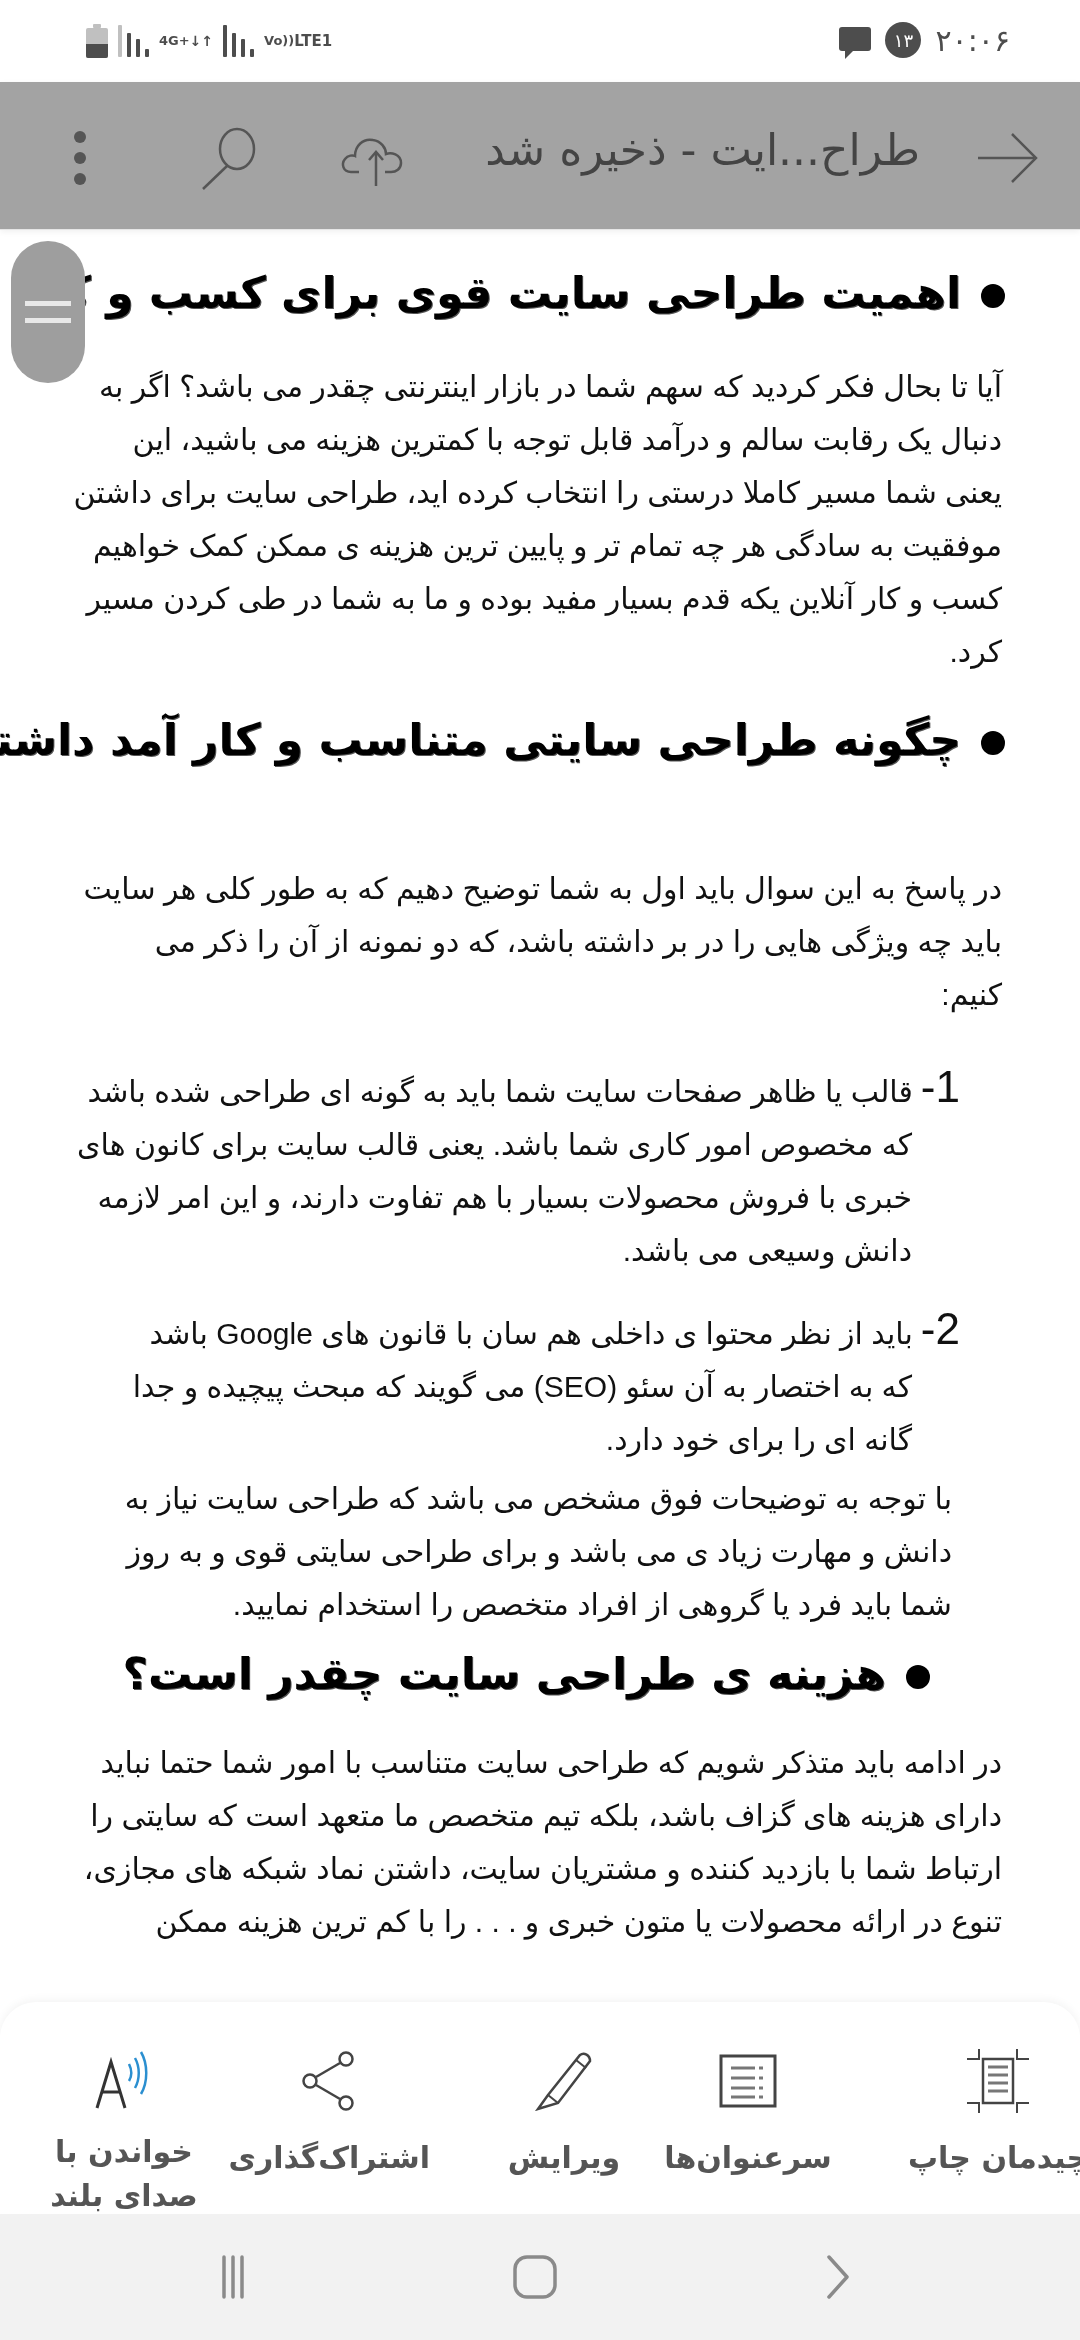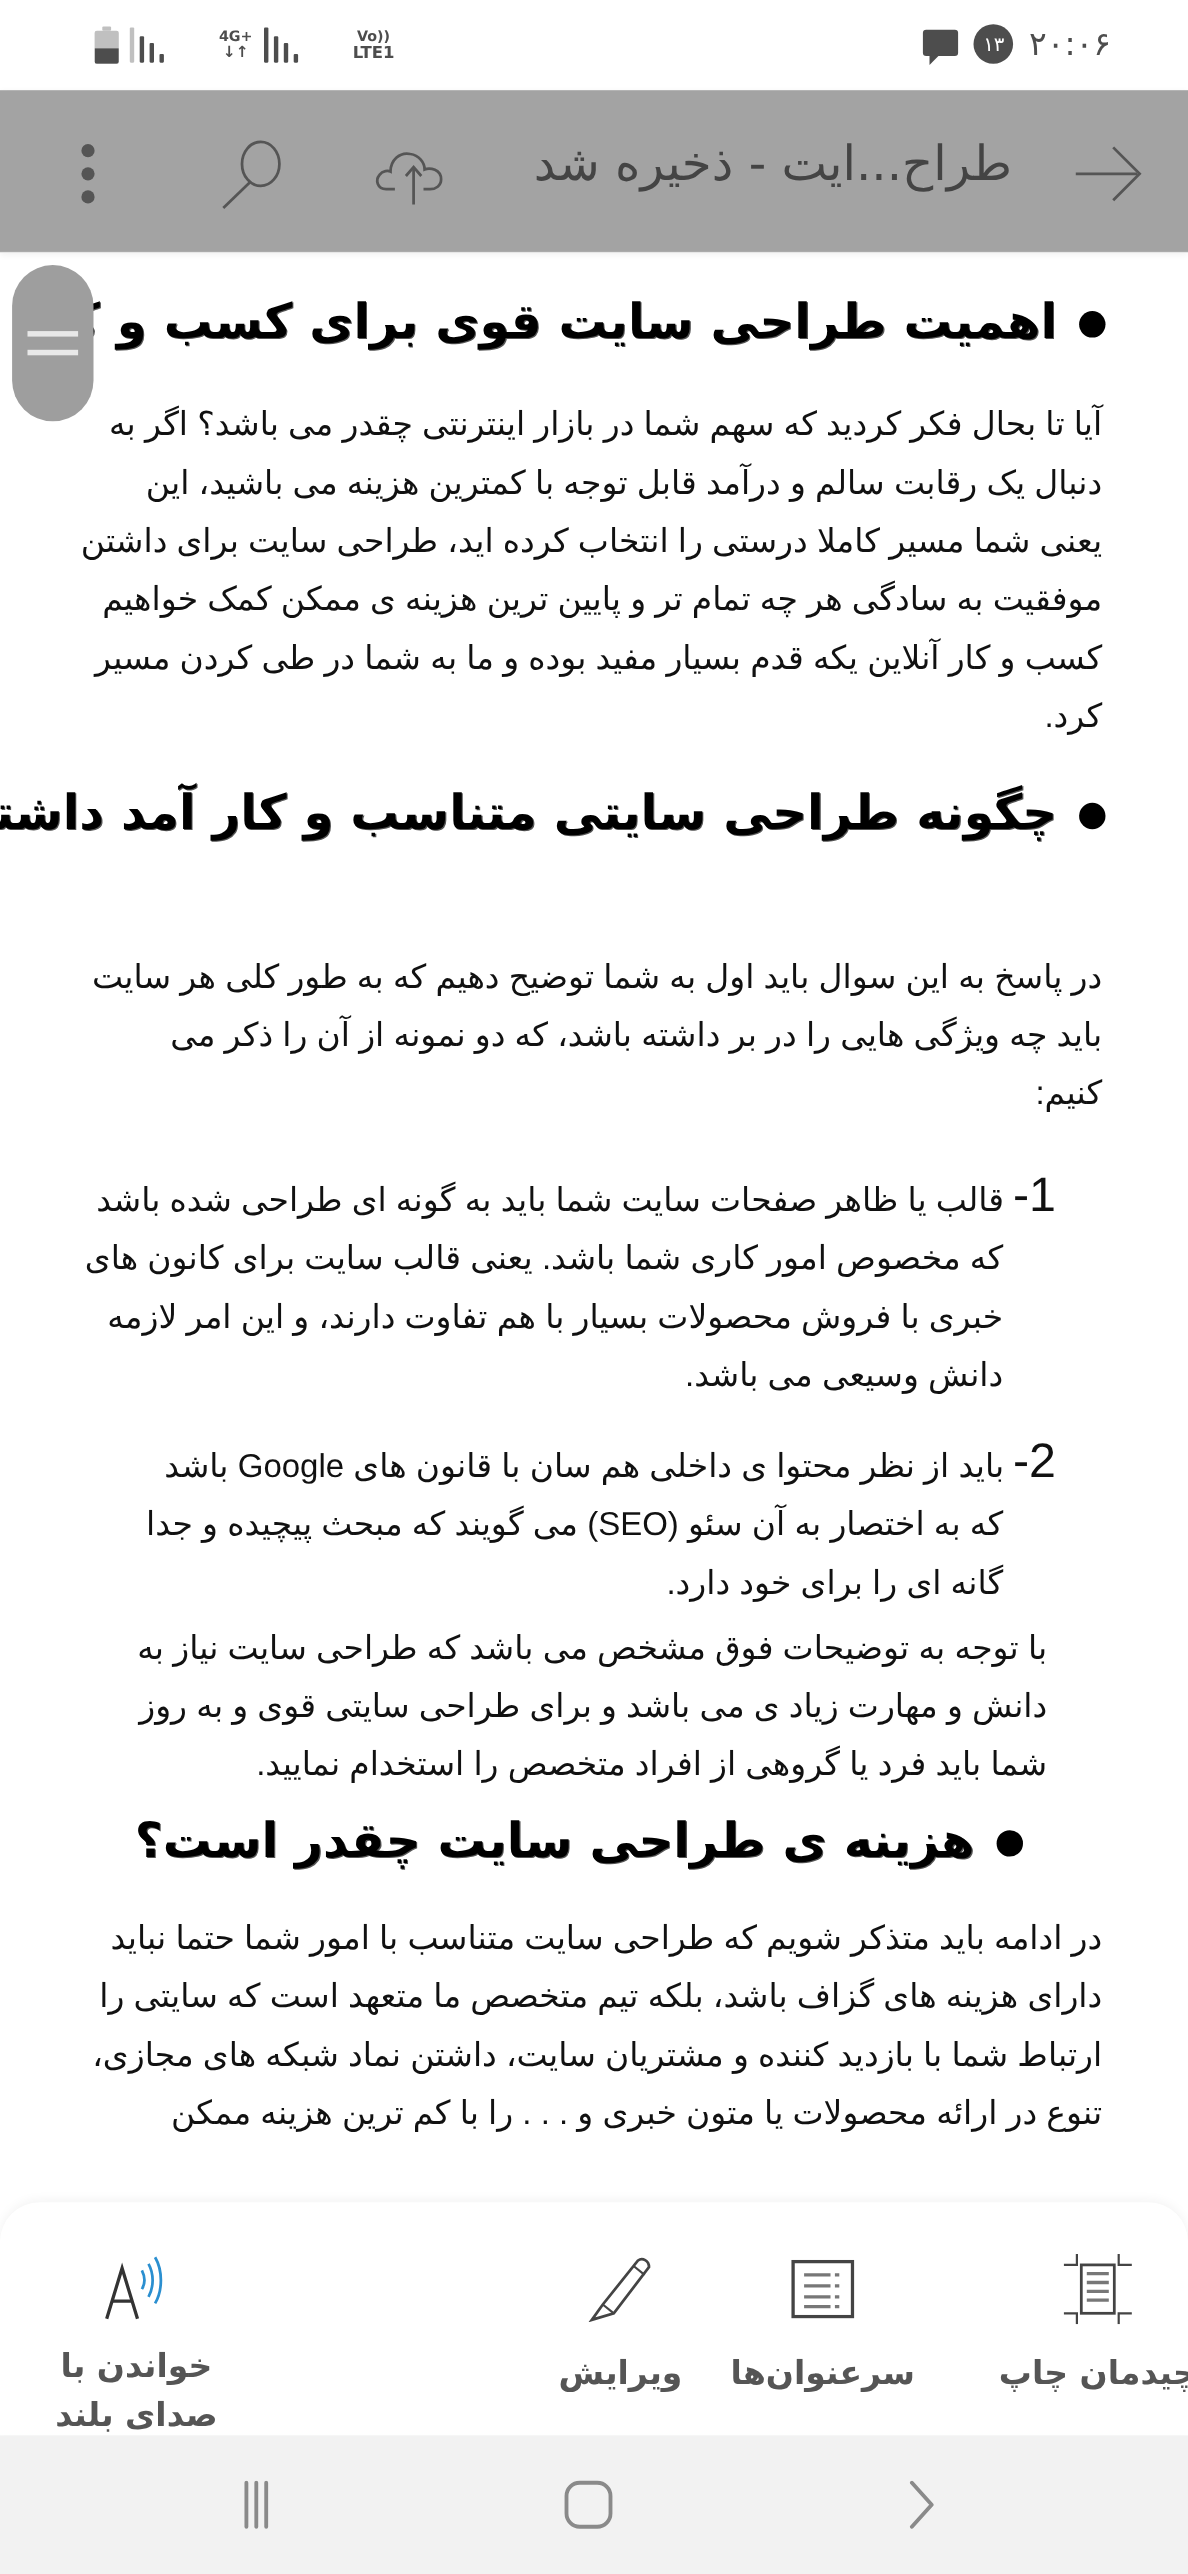--- a/index.html
+++ b/index.html
@@ -16,21 +16,21 @@
     background: #fff;
   }
   .status-left { position: absolute; left: 86px; top: 24px; display: flex; align-items: center; gap: 10px; }
   .battery { position: relative; width: 22px; height: 34px; }
   .battery .cap { position: absolute; left: 7px; top: 0; width: 8px; height: 4px; background: #c0c0c0; border-radius: 1px; }
   .battery .body { position: absolute; left: 0; top: 4px; width: 22px; height: 30px; background: #c0c0c0; border-radius: 2px; overflow: hidden; }
   .battery .fill { position: absolute; left: 0; bottom: 0; width: 22px; height: 14px; background: #4d4d4d; }
   .signal { display: flex; align-items: flex-end; gap: 5px; height: 32px; }
   .signal span { display: block; width: 4px; background: #4d4d4d; border-radius: 1px; }
   .signal .faint { background: #c0c0c0; }
-  .net-label { display: flex; flex-direction: column; align-items: center; font-size: 13px; font-weight: bold; color: #4d4d4d; line-height: 14px; margin-left: 40px; }
+  .net-label { display: flex; flex-direction: row; align-items: center; font-size: 13px; font-weight: bold; color: #4d4d4d; line-height: 14px; }
   .status-right { position: absolute; right: 70px; top: 22px; display: flex; align-items: center; gap: 14px; direction: ltr; }
   .msg-icon { position: relative; width: 32px; height: 34px; }
   .msg-icon .bubble { position: absolute; top: 4px; left: 0; width: 32px; height: 24px; background: #4d4d4d; border-radius: 3px; }
   .msg-icon .tail { position: absolute; left: 6px; top: 27px; width: 0; height: 0; border-left: 0 solid transparent; border-right: 9px solid transparent; border-top: 9px solid #4d4d4d; }
   .badge { width: 36px; height: 36px; border-radius: 50%; background: #4d4d4d; color: #fff; font-size: 18px; display: flex; align-items: center; justify-content: center; }
   .clock { font-size: 30px; color: #4d4d4d; }
 
   
   .app-bar {
     position: absolute; top: 82px; left: 0; width: 1080px; height: 148px;
@@ -254,20 +254,32 @@
     <div class="action" style="left:464px">
       <div class="ico">
         <svg width="60" height="60" viewBox="0 0 60 60">
           <path d="M14 44 L46 4 C50 1 56 4 56 10 L24 52 L4 58 Z" fill="none" stroke="#444" stroke-width="2.5"></path>
           <line x1="14" y1="44" x2="24" y2="52" stroke="#444" stroke-width="2"></line>
           <line x1="42" y1="9" x2="52" y2="17" stroke="#444" stroke-width="2"></line>
         </svg>
       </div>
       <div class="lbl">ویرایش</div>
     </div>
+    <div class="action" style="left:230px">
+      <div class="ico">
+        <svg width="60" height="60" viewBox="0 0 60 60">
+          <circle cx="46" cy="8" r="6.5" fill="none" stroke="#444" stroke-width="2.5"></circle>
+          <circle cx="10" cy="30" r="6.5" fill="none" stroke="#444" stroke-width="2.5"></circle>
+          <circle cx="46" cy="52" r="6.5" fill="none" stroke="#444" stroke-width="2.5"></circle>
+          <line x1="16" y1="26" x2="40" y2="12" stroke="#444" stroke-width="2.5"></line>
+          <line x1="16" y1="34" x2="40" y2="48" stroke="#444" stroke-width="2.5"></line>
+        </svg>
+      </div>
+      <div class="lbl">اشتراک‌گذاری</div>
+    </div>
     <div class="action" style="left:24px">
       <div class="ico">
         <svg width="70" height="64" viewBox="0 0 70 64">
           <polyline points="8,62 22,16 36,62" fill="none" stroke="#333" stroke-width="3"></polyline>
           <line x1="13" y1="46" x2="31" y2="46" stroke="#333" stroke-width="3"></line>
           <path d="M40 18 C43 24 43 30 40 35" fill="none" stroke="#2b8fd0" stroke-width="2.5"></path>
           <path d="M46 12 C51 21 51 33 46 42" fill="none" stroke="#2b8fd0" stroke-width="2.5"></path>
           <path d="M52 6 C59 18 59 36 52 48" fill="none" stroke="#2b8fd0" stroke-width="2.5"></path>
         </svg>
       </div>

